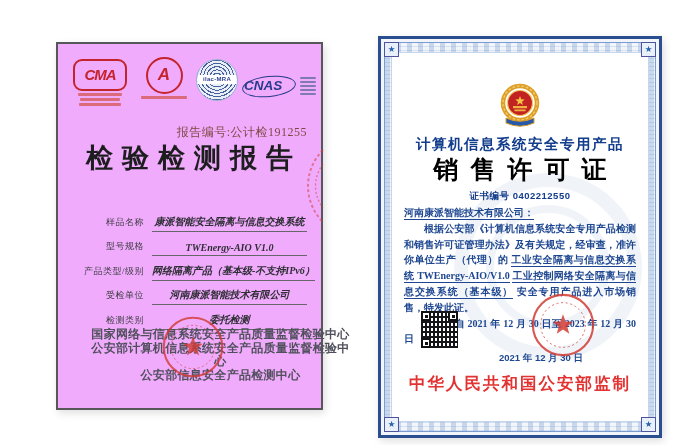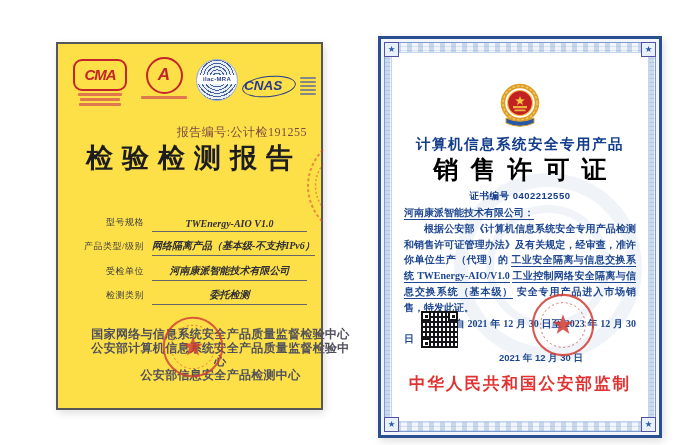--- a/index.html
+++ b/index.html
@@ -1,21 +1,21 @@
 <!DOCTYPE html>
 <html><head>
 <meta charset="utf-8">
 <style>
   html,body{margin:0;padding:0;background:#fff;}
   .stage{position:relative;width:698px;height:445px;background:#ffffff;overflow:hidden;
          font-family:"Liberation Serif","DejaVu Serif",serif;}
 
   
   .cert-left{position:absolute;left:56px;top:42px;width:263px;height:364px;
-    background:#fde047;border:2px solid #57575a;box-shadow:2px 3px 8px rgba(0,0,0,.13);}
+    background:#f0abfc;border:2px solid #57575a;box-shadow:2px 3px 8px rgba(0,0,0,.13);}
   .logo-row{position:absolute;left:0;top:0;width:100%;height:70px;}
   .cma{position:absolute;left:14px;top:15px;width:56px;text-align:center;}
   .cma-box{width:50px;height:28px;border:2.5px solid #c4242b;border-radius:9px;margin:0 auto;
     color:#c4242b;font:italic 700 15px "Liberation Sans","DejaVu Sans",sans-serif;
     line-height:27px;letter-spacing:-1px;}
   .tiny-bar{height:3px;background:#d4554f;opacity:.75;border-radius:1px;margin:2px auto 0;}
   .cal{position:absolute;left:80px;top:13px;width:52px;text-align:center;}
   .cal-circle{width:33px;height:33px;border:2.5px solid #c4242b;border-radius:50%;margin:0 auto;
     color:#c4242b;font:italic 700 17px "Liberation Sans","DejaVu Sans",sans-serif;line-height:32px;}
   .ilac{position:absolute;left:138px;top:15px;width:40px;height:40px;border-radius:50%;
@@ -121,20 +121,24 @@
           <div class="tiny-bar"></div>
         </div>
       </div>
     </div>
 
     <div class="report-no">报告编号:公计检191255</div>
     <div class="left-title">检验检测报告</div>
 
     <div class="fields">
       <div class="field-row">
+        <div class="field-label">样品名称</div>
+        <div class="field-value">康派智能安全隔离与信息交换系统</div>
+      </div>
+      <div class="field-row">
         <div class="field-label">型号规格</div>
         <div class="field-value">TWEnergy-AIO V1.0</div>
       </div>
       <div class="field-row">
         <div class="field-label">产品类型/级别</div>
         <div class="field-value">网络隔离产品（基本级-不支持IPv6）</div>
       </div>
       <div class="field-row">
         <div class="field-label">受检单位</div>
         <div class="field-value">河南康派智能技术有限公司</div>

